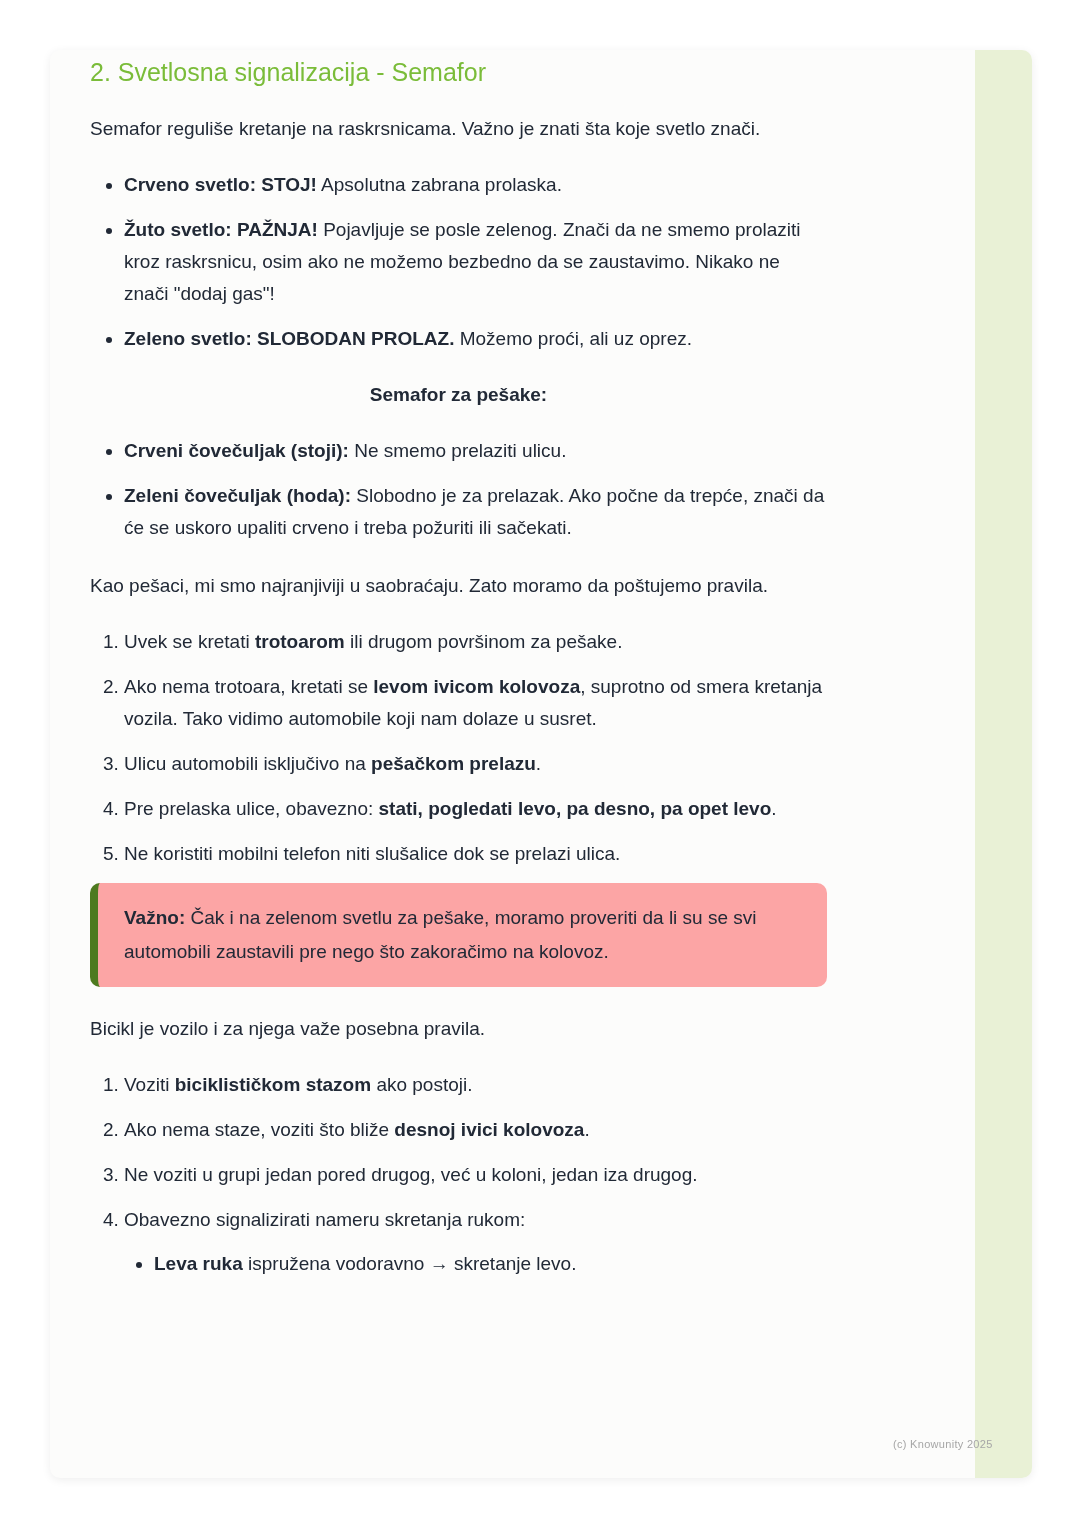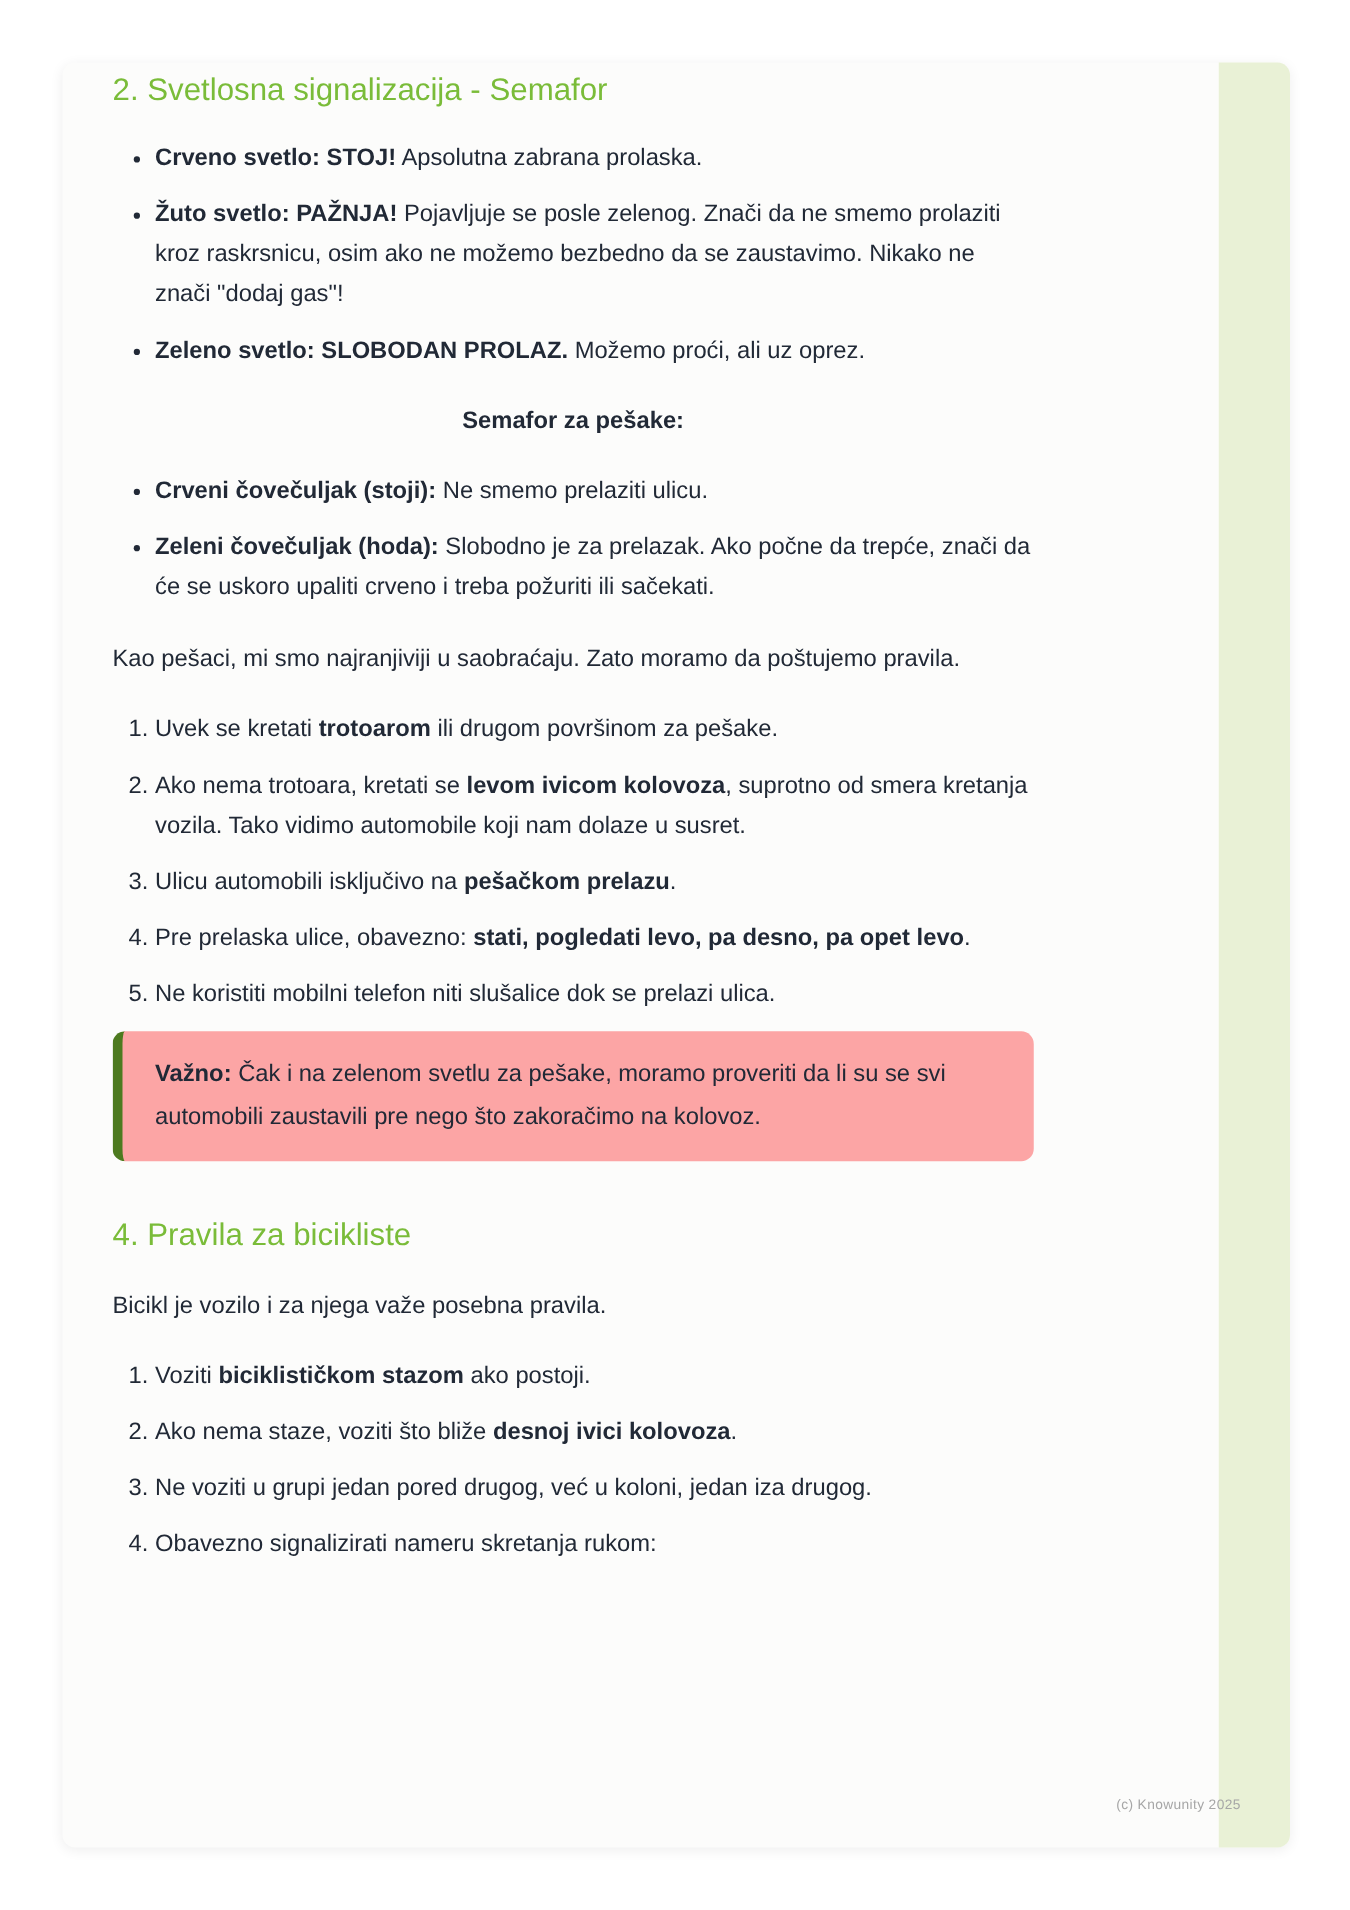--- a/index.html
+++ b/index.html
@@ -76,20 +76,21 @@
 </head>
 <body>
 
 <div class="page-card">
   <div class="edge-stripe"></div>
 
   <div class="content">
 
     <h2>2. Svetlosna signalizacija - Semafor</h2>
 
+    <p class="para">Semafor reguliše kretanje na raskrsnicama. Važno je znati šta koje svetlo znači.</p>
 
     <ul class="bullets">
       <li><span></span><b>Crveno svetlo: STOJ!</b><span> Apsolutna zabrana prolaska.</span></li>
       <li><span></span><b>Žuto svetlo: PAŽNJA!</b><span> Pojavljuje se posle zelenog. Znači da ne smemo prolaziti kroz raskrsnicu, osim ako ne možemo bezbedno da se zaustavimo. Nikako ne znači "dodaj gas"!</span></li>
       <li><span></span><b>Zeleno svetlo: SLOBODAN PROLAZ.</b><span> Možemo proći, ali uz oprez.</span></li>
     </ul>
 
     <p class="bold-line">Semafor za pešake:</p>
 
     <ul class="bullets">
@@ -105,29 +106,31 @@
       <li><span>Ako nema trotoara, kretati se </span><b>levom ivicom kolovoza</b><span>, suprotno od smera kretanja vozila. Tako vidimo automobile koji nam dolaze u susret.</span></li>
       <li><span>Ulicu automobili isključivo na </span><b>pešačkom prelazu</b><span>.</span></li>
       <li><span>Pre prelaska ulice, obavezno: </span><b>stati, pogledati levo, pa desno, pa opet levo</b><span>.</span></li>
       <li><span>Ne koristiti mobilni telefon niti slušalice dok se prelazi ulica.</span><b></b><span></span></li>
     </ol>
 
     <div class="callout">
       <b>Važno:</b><span> Čak i na zelenom svetlu za pešake, moramo proveriti da li su se svi automobili zaustavili pre nego što zakoračimo na kolovoz.</span>
     </div>
 
-    <h2 class="mid2">4. Pravila za bicikliste</h2>
 
     <p class="para">Bicikl je vozilo i za njega važe posebna pravila.</p>
 
     <ol class="numbers">
       <li><span>Voziti </span><b>biciklističkom stazom</b><span> ako postoji.</span></li>
       <li><span>Ako nema staze, voziti što bliže </span><b>desnoj ivici kolovoza</b><span>.</span></li>
       <li><span>Ne voziti u grupi jedan pored drugog, već u koloni, jedan iza drugog.</span><b></b><span></span></li>
       <li>
         <span>Obavezno signalizirati nameru skretanja rukom:</span><b></b><span></span>
+        <ul class="sub-bullets">
+          <li><span></span><b>Leva ruka</b><span> ispružena vodoravno → skretanje levo.</span></li>
+        </ul>
       </li>
     </ol>
 
   </div>
 </div>
 
 <div class="watermark">(c) Knowunity 2025</div>
 
 </body></html>

